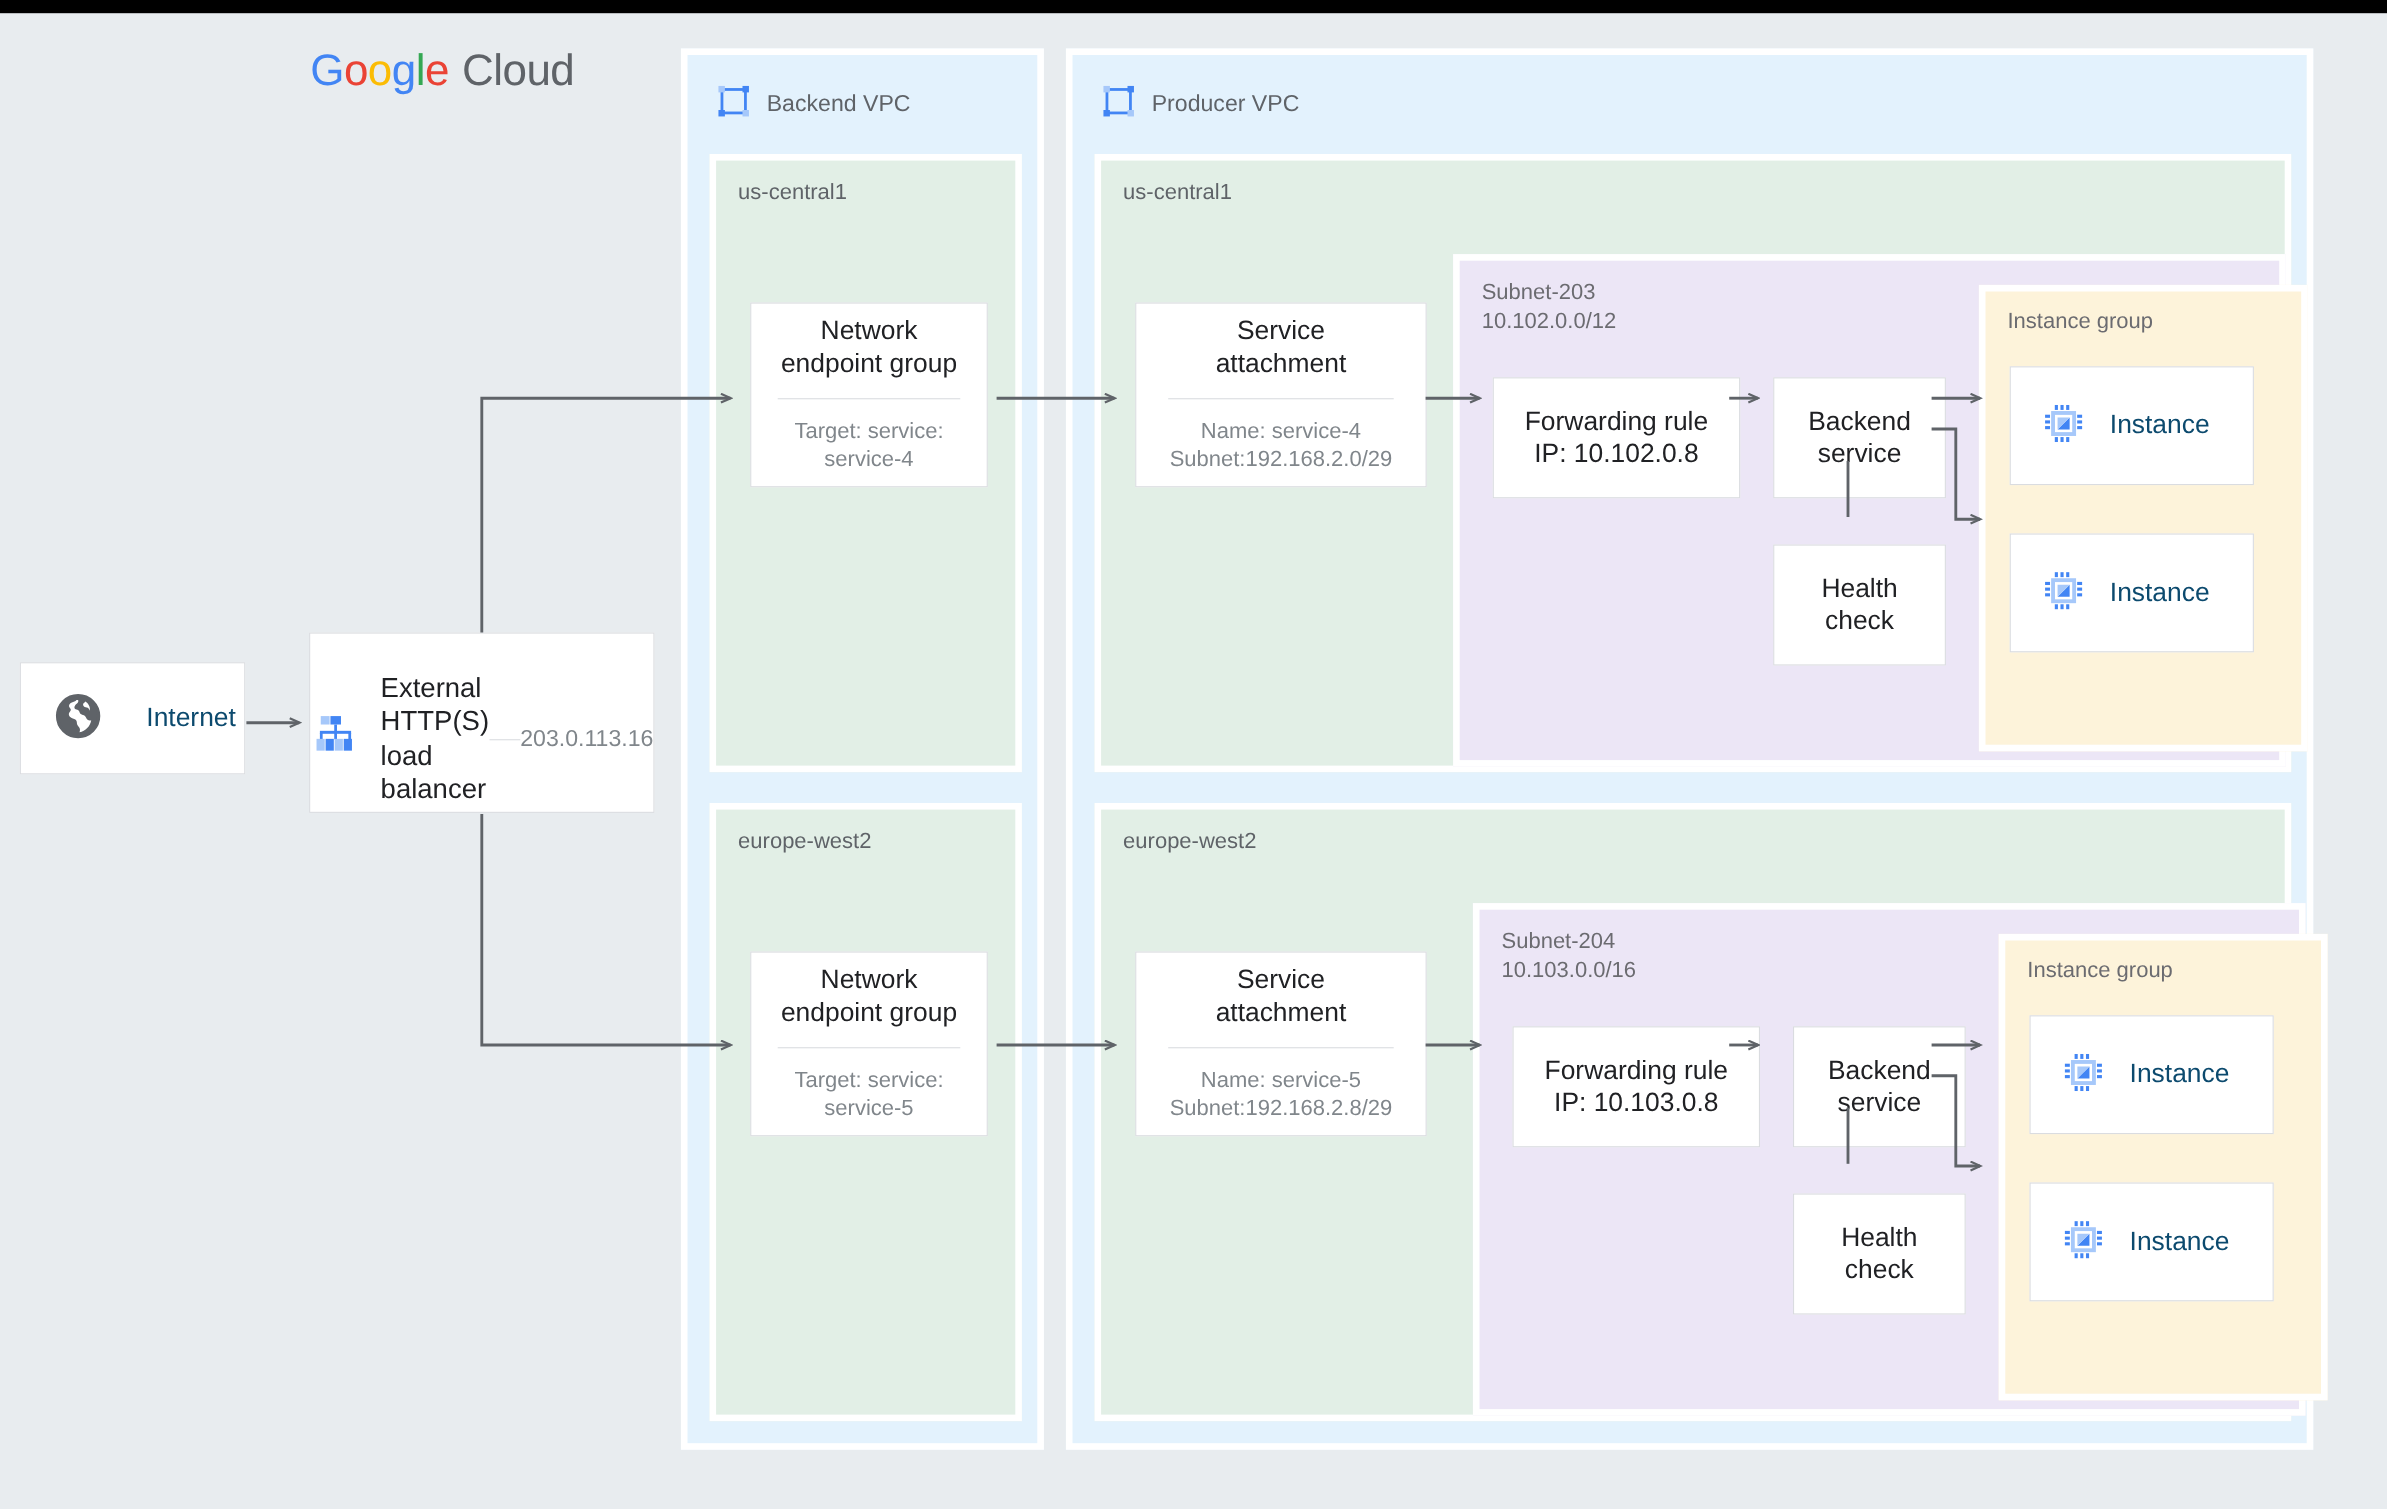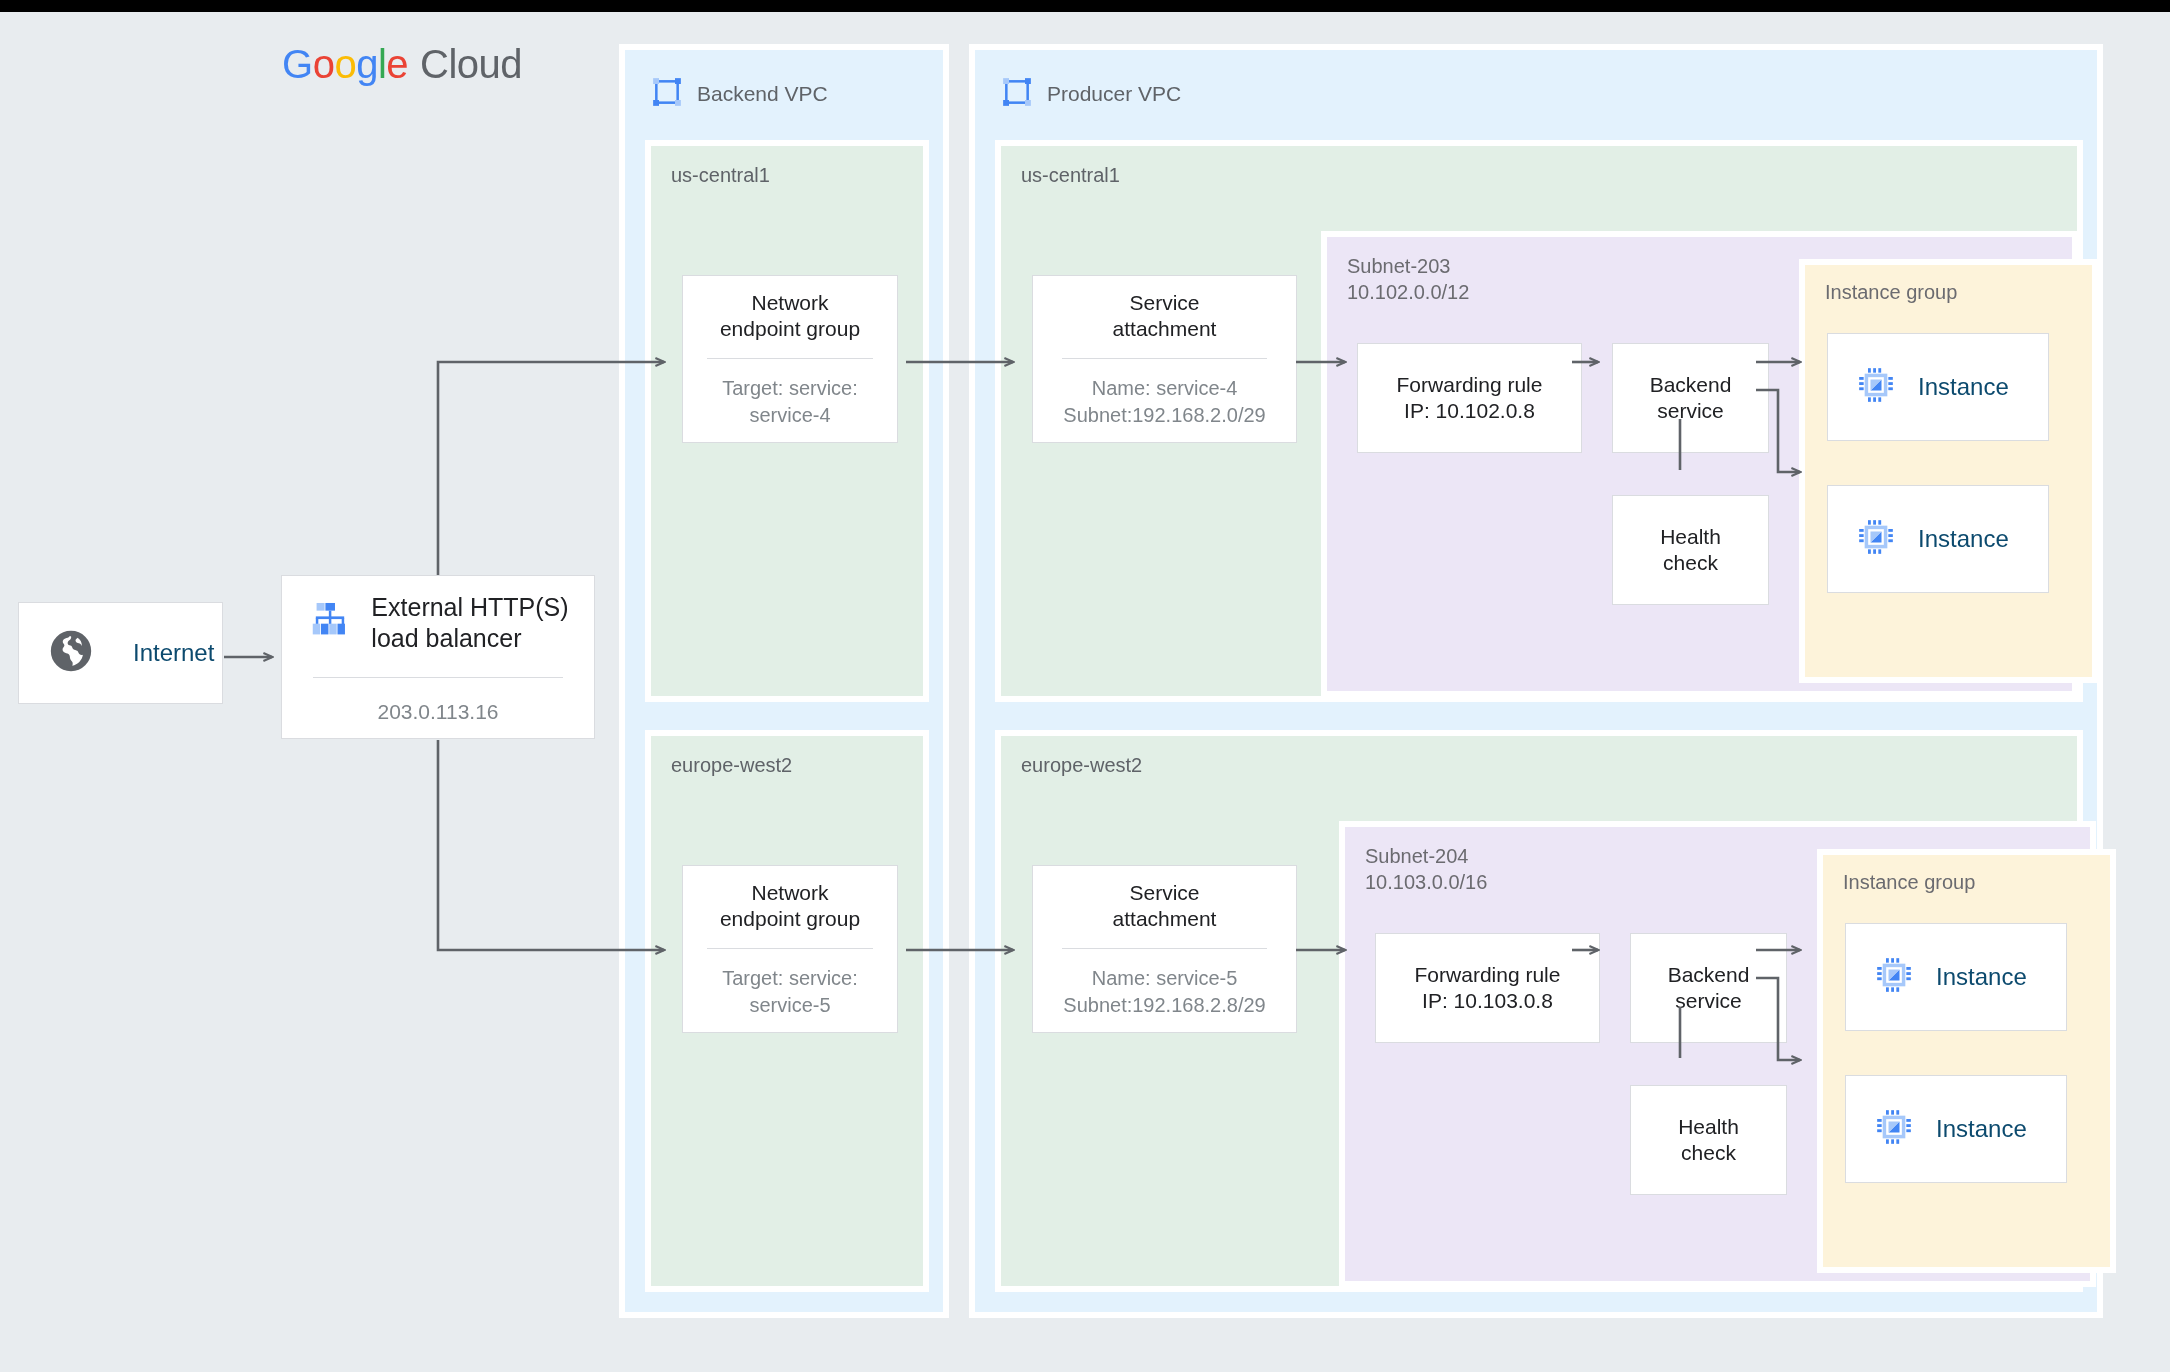--- a/index.html
+++ b/index.html
@@ -85,21 +85,21 @@
 
   
   .card {
     position: absolute;
     background: #ffffff;
     border: 1px solid #dadce0;
     display: flex; flex-direction: column;
     align-items: center; justify-content: center;
   }
   .card-title {
-    font-size: 21px; color: #202124; text-align: center;
+    font-size: 24px; color: #202124; text-align: center;
     line-height: 1.22;
   }
   .card-rule {
     width: 78%; height: 1px; background: #dadce0;
     margin: 17px 0 16px 0;
   }
   .card-sub {
     font-size: 20px; color: #80868b; text-align: center;
     line-height: 1.32; white-space: pre-line;
   }
@@ -108,23 +108,23 @@
     background: #ffffff;
     border: 1px solid #dadce0;
     display: flex; align-items: center; justify-content: flex-start;
   }
   .row-label {
     font-size: 24px; color: #0c4a6e; white-space: nowrap;
   }
   .lb-card {
     position: absolute; background: #ffffff;
     border: 1px solid #dadce0;
-    display: flex; flex-direction: column;
+    display: flex; flex-direction: row;
     align-items: center; justify-content: flex-start;
-    padding-top: 16px;
+    padding-top: 29px;
   }
   .lb-top { display: flex; align-items: center; gap: 18px; }
   .lb-label { font-size: 25px; color: #202124; line-height: 1.22; white-space: pre-line; }
   .lb-rule { width: 80%; height: 1px; background: #dadce0; margin: 24px 0 22px 0; }
   .lb-ip { font-size: 21px; color: #80868b; }
 
   
   #wires { position: absolute; left: 0; top: 0; width: 2170px; height: 1372px; pointer-events: none; }
 
   .ico { flex: 0 0 auto; display: block; }

